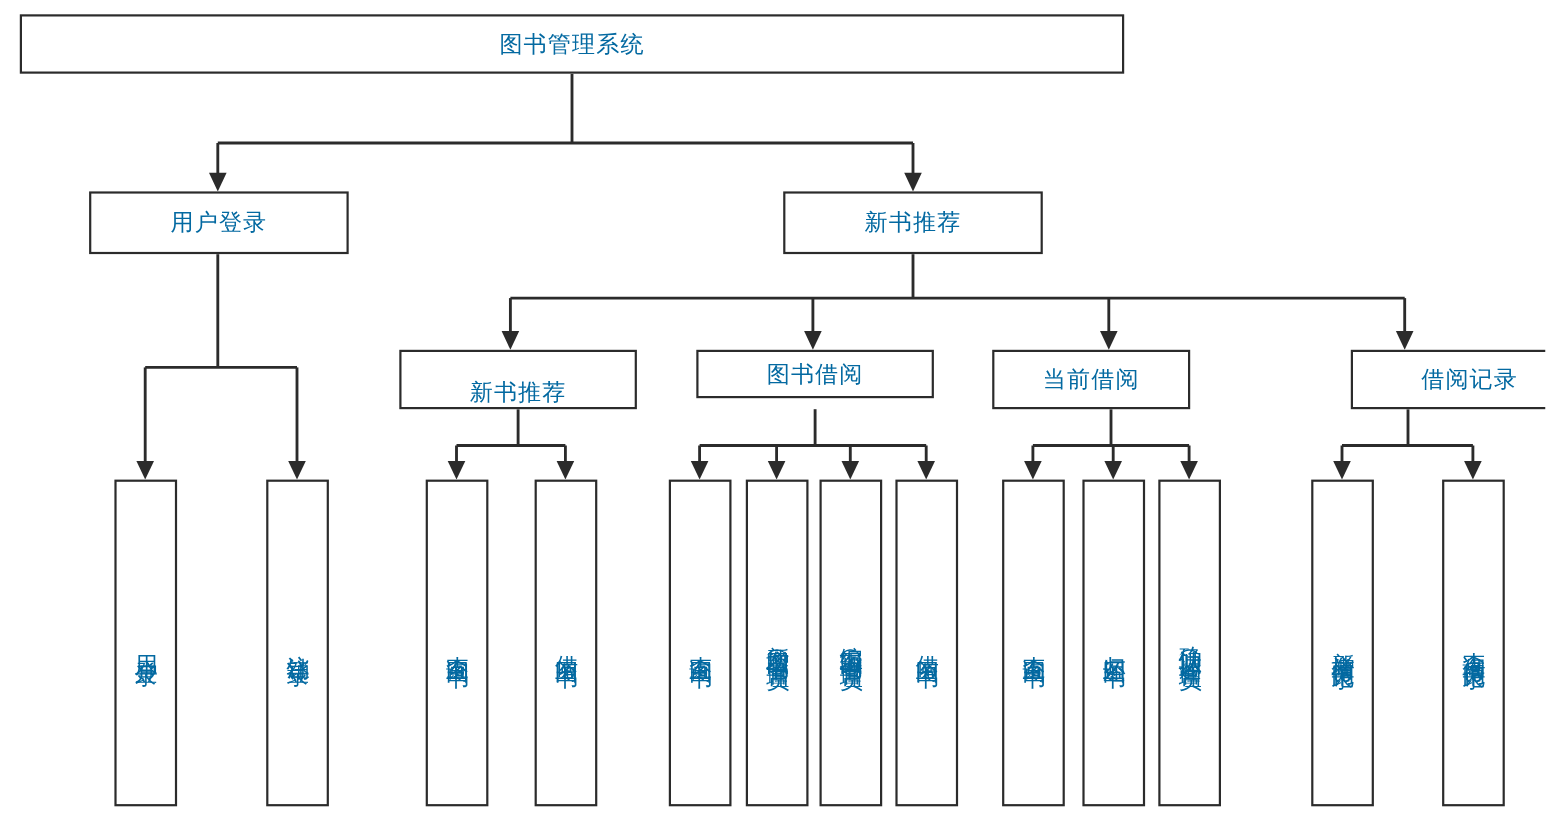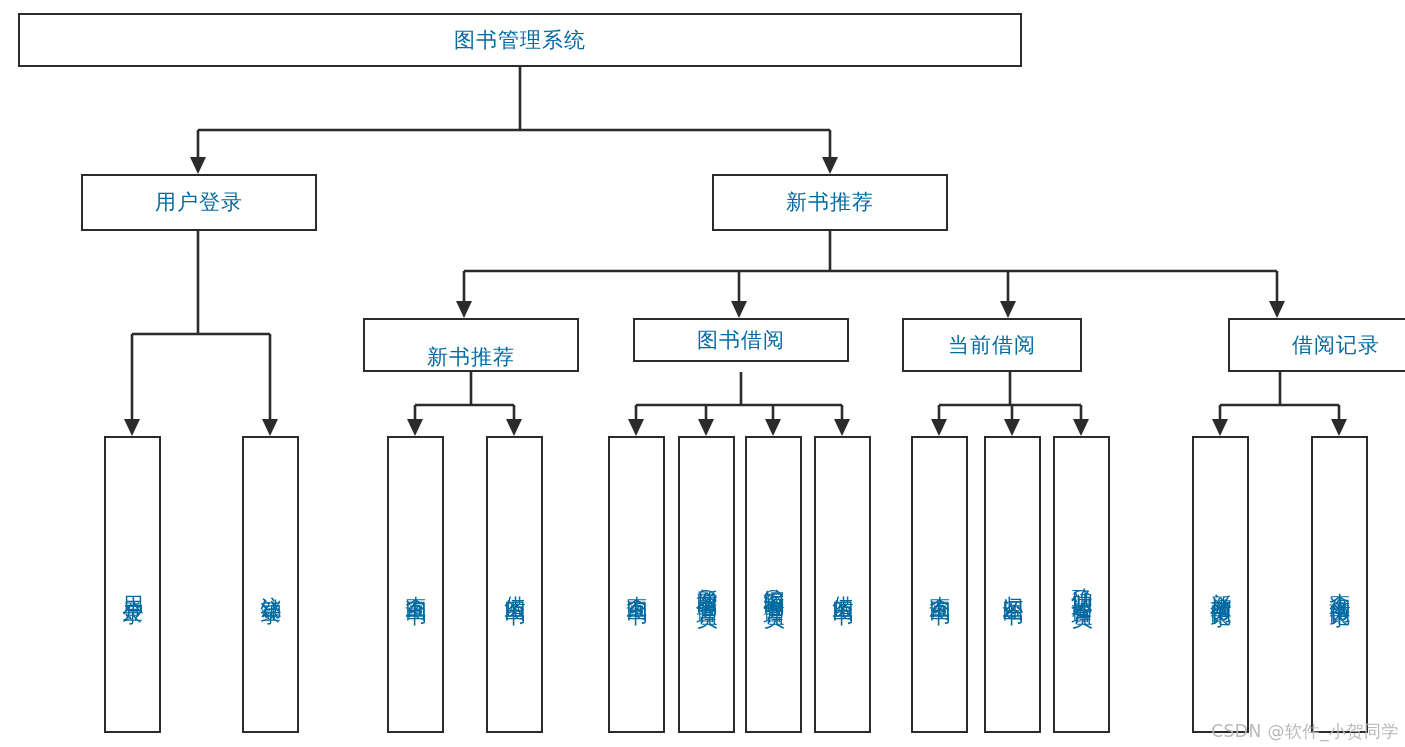--- a/index.html
+++ b/index.html
@@ -178,14 +178,13 @@
       <div class="node vertical" style="left: 1053px; top: 436px; width: 57px; height: 297px;">
         <span class="node-label">确认归还（管理员）</span>
       </div>
       <div class="node vertical" style="left: 1192px; top: 436px; width: 57px; height: 297px;">
         <span class="node-label">新增借阅记录</span>
       </div>
       <div class="node vertical" style="left: 1311px; top: 436px; width: 57px; height: 297px;">
         <span class="node-label">查询借阅记录</span>
       </div>
     </div>
-  <div class="watermark">CSDN @软件_小贺同学</div>
 </div>
 
 </body></html>

